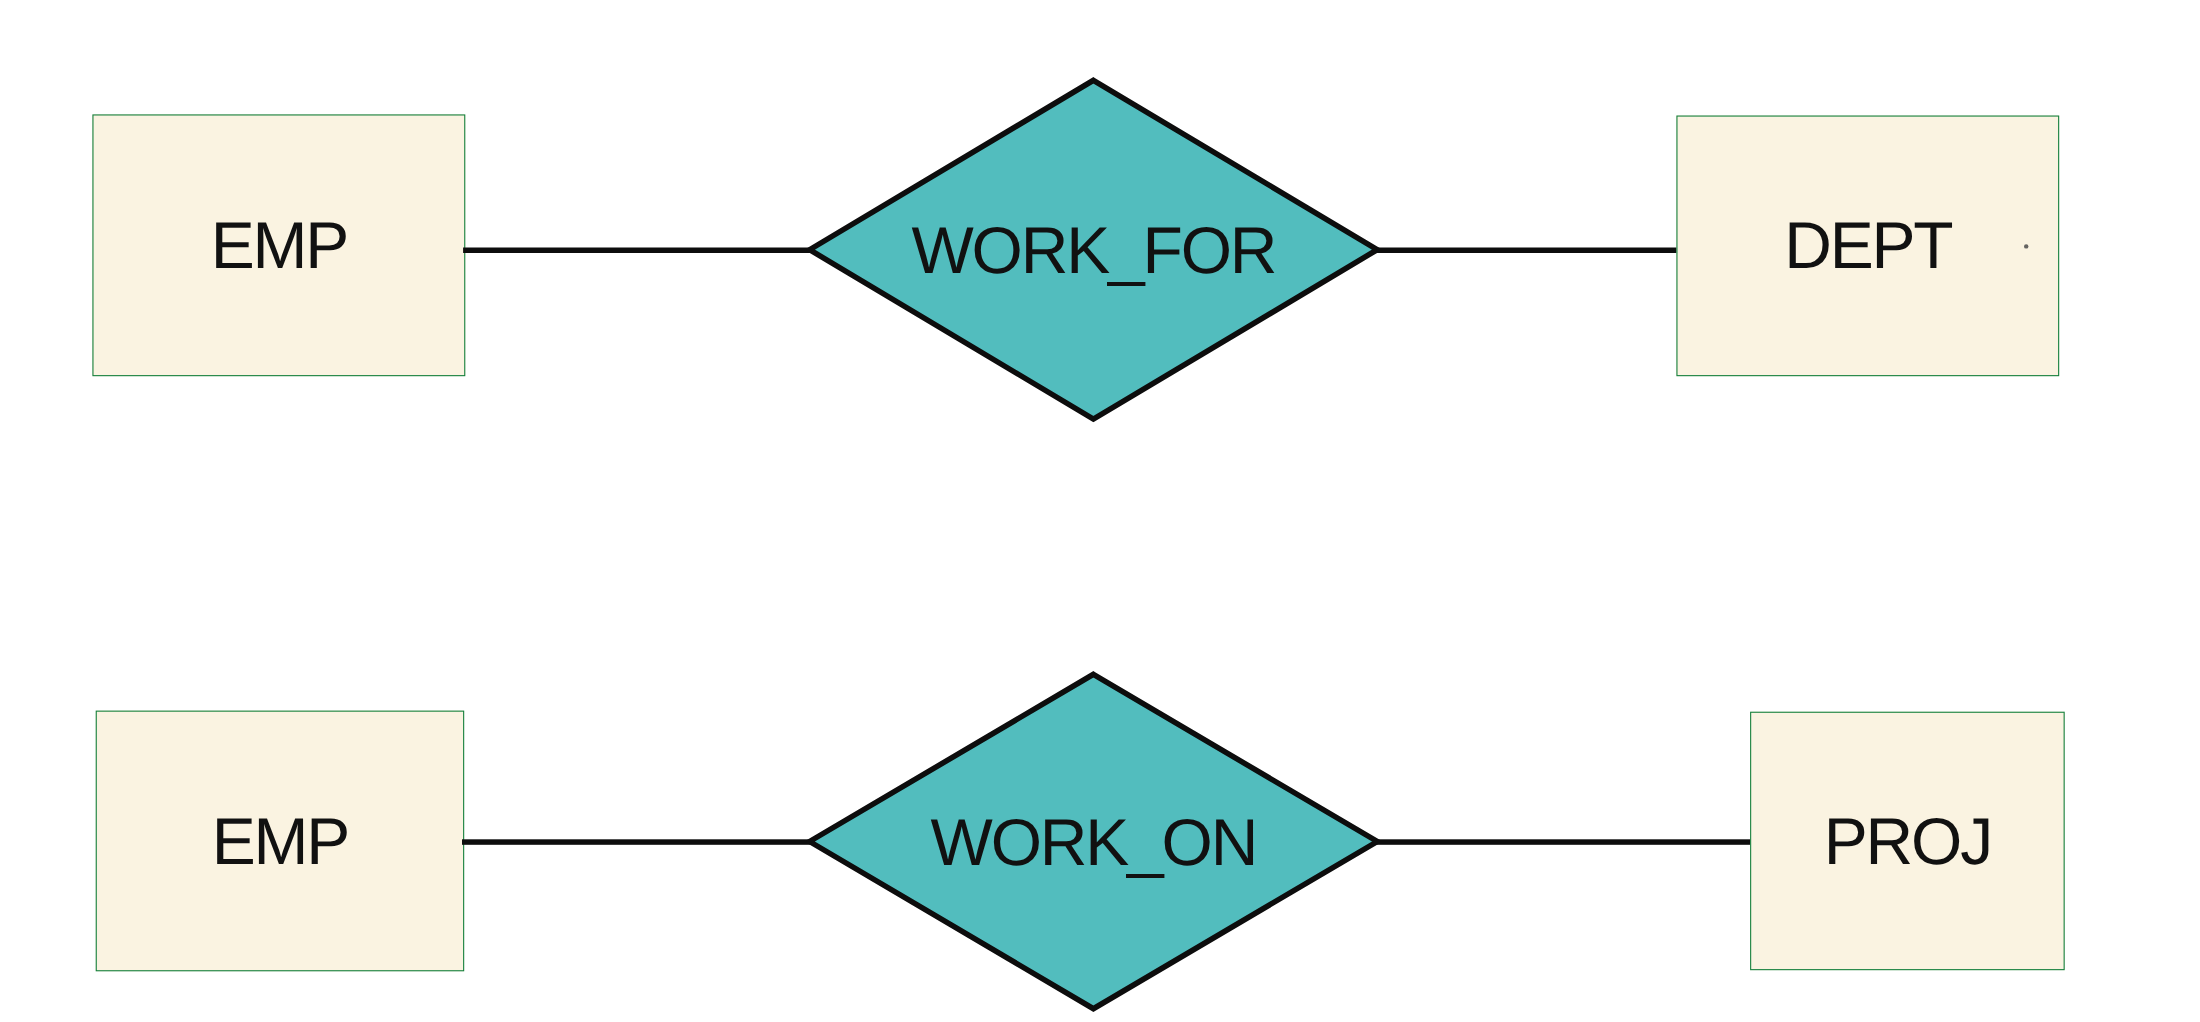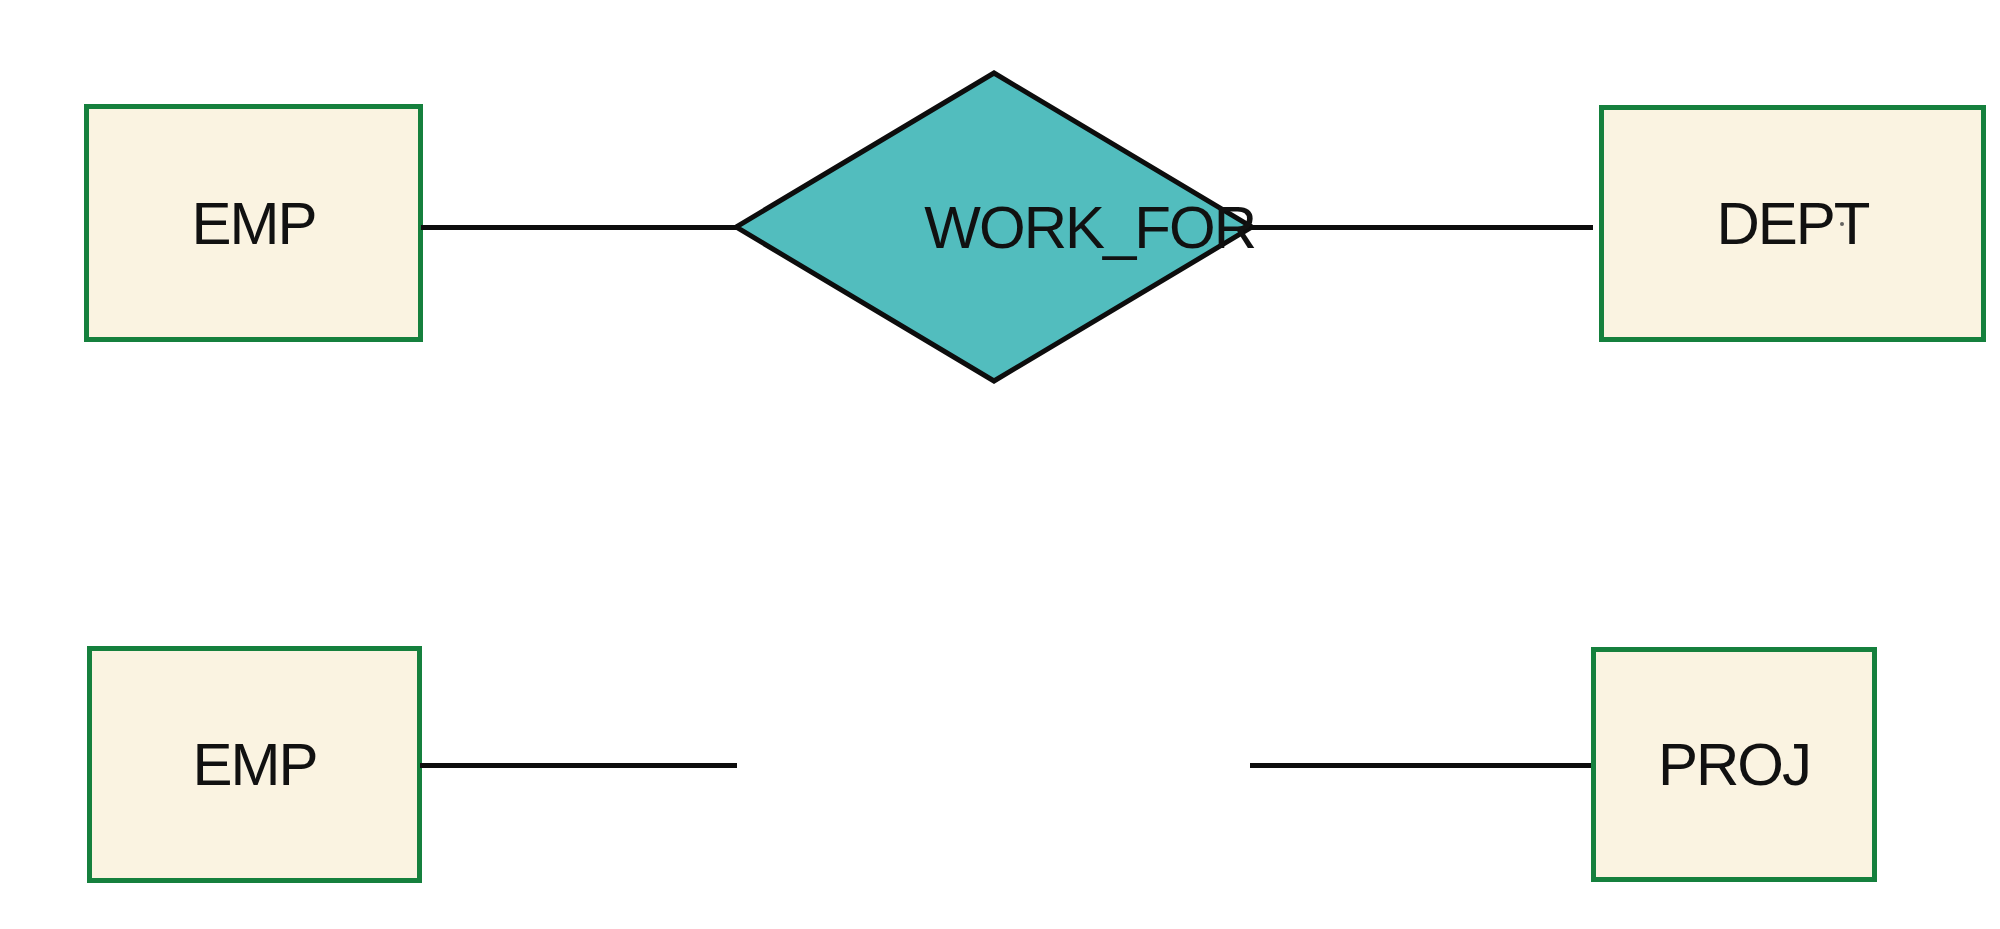--- a/index.html
+++ b/index.html
@@ -12,21 +12,21 @@
     width: 2000px;
     height: 929px;
     background: #ffffff;
     overflow: hidden;
     font-family: "Liberation Sans", "DejaVu Sans", sans-serif;
   }
   .entity {
     position: absolute;
     box-sizing: border-box;
     background: #faf3e1;
-    border: 5px solid #15803d;
+    border: 1px solid #15803d;
     display: flex;
     align-items: center;
     justify-content: center;
   }
   .entity-label, .diamond-label {
     color: #111111;
     font-size: 60px;
     font-weight: 400;
     letter-spacing: -2px;
     white-space: nowrap;
@@ -34,21 +34,21 @@
   }
   .connector {
     position: absolute;
     height: 5px;
     background: #0d0d0d;
   }
   .diamond-wrap {
     position: absolute;
     display: flex;
     align-items: center;
-    justify-content: flex-end;
+    justify-content: center;
   }
   .diamond-wrap svg {
     position: absolute;
     left: 0;
     top: 0;
   }
   .diamond-wrap polygon {
     stroke: #0d0d0d;
     stroke-width: 5;
     stroke-linejoin: miter;
@@ -64,21 +64,21 @@
     border-radius: 50%;
     background: #4a4a4a;
     opacity: 0.85;
   }
 
   
   #entity-emp-top   { left: 84px;   top: 104px; width: 339px; height: 238px; }
   #conn-1a          { left: 421px;  top: 225px; width: 316px; }
   #rel-work-for     { left: 733px;  top: 70px;  width: 522px; height: 314px; }
   #conn-1b          { left: 1251px; top: 225px; width: 342px; }
-  #entity-dept      { left: 1599px; top: 105px; width: 387px; height: 237px; text-align: center; }
+  #entity-dept      { left: 1524px; top: 105px; width: 348px; height: 237px; text-align: center; }
   #dept-stray-dot   { left: 1840px; top: 222px; }
 
   
   #entity-emp-bottom { left: 87px;   top: 646px; width: 335px; height: 237px; }
   #conn-2a           { left: 420px;  top: 763px; width: 317px; }
   #rel-work-on       { left: 733px;  top: 610px; width: 522px; height: 310px; }
   #conn-2b           { left: 1250px; top: 763px; width: 343px; }
   #entity-proj       { left: 1591px; top: 647px; width: 286px; height: 235px; }
 </style>
 </head>
@@ -105,20 +105,26 @@
     <span class="entity-label">DEPT</span>
   </div>
   <div class="stray-dot" id="dept-stray-dot"></div>
 
   <div class="entity" id="entity-emp-bottom">
     <span class="entity-label">EMP</span>
   </div>
 
   <div class="connector" id="conn-2a"></div>
 
+  <div class="diamond-wrap" id="rel-work-on">
+    <svg width="522" height="310" viewBox="0 0 522 310">
+      <polygon points="261,3 519,155 261,307 3,155" fill="#52bdbe"></polygon>
+    </svg>
+    <span class="diamond-label">WORK_ON</span>
+  </div>
 
   <div class="connector" id="conn-2b"></div>
 
   <div class="entity" id="entity-proj">
     <span class="entity-label">PROJ</span>
   </div>
 
 </div>
 
 </body></html>

